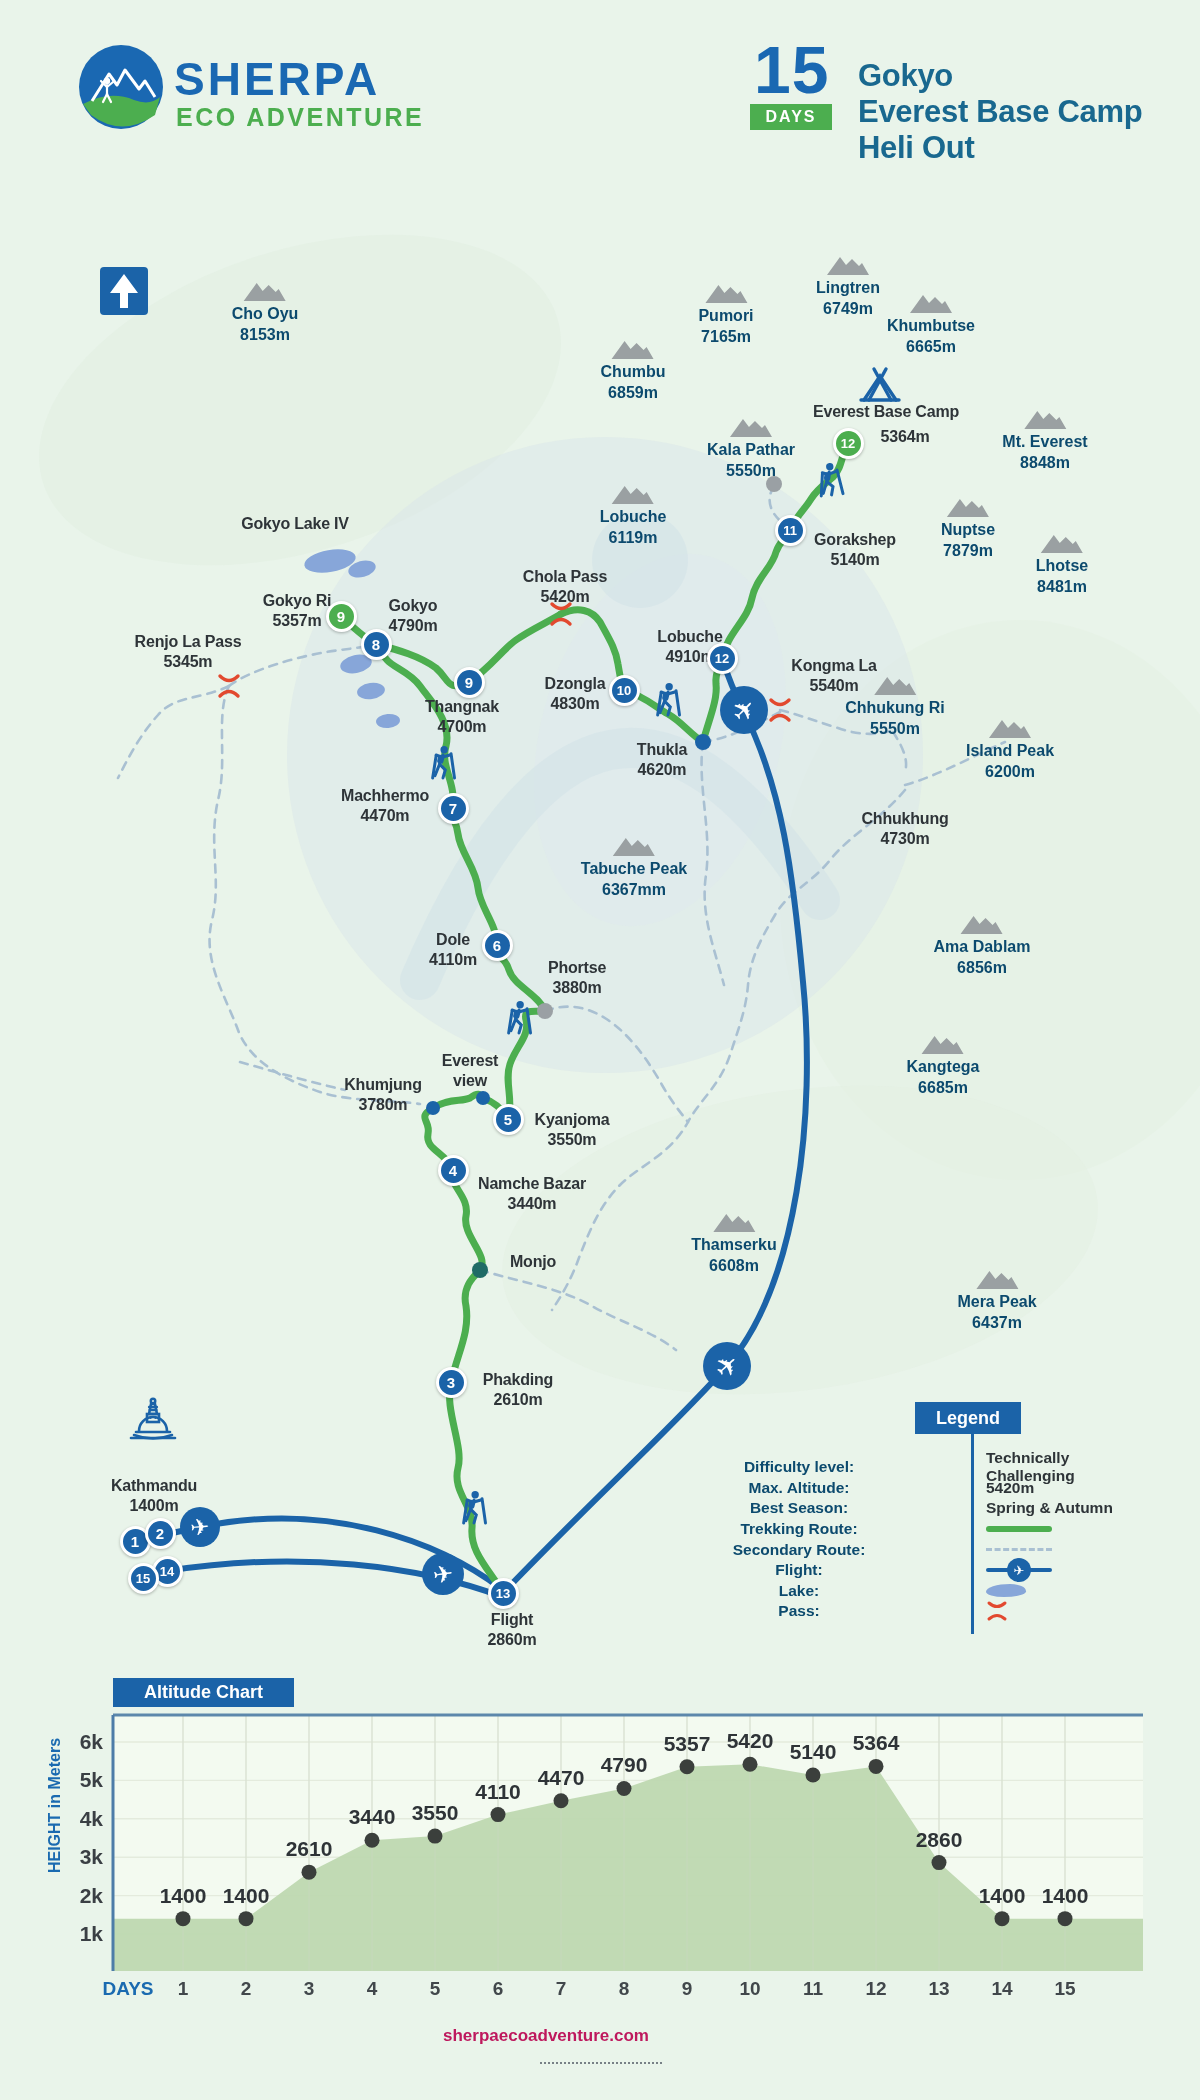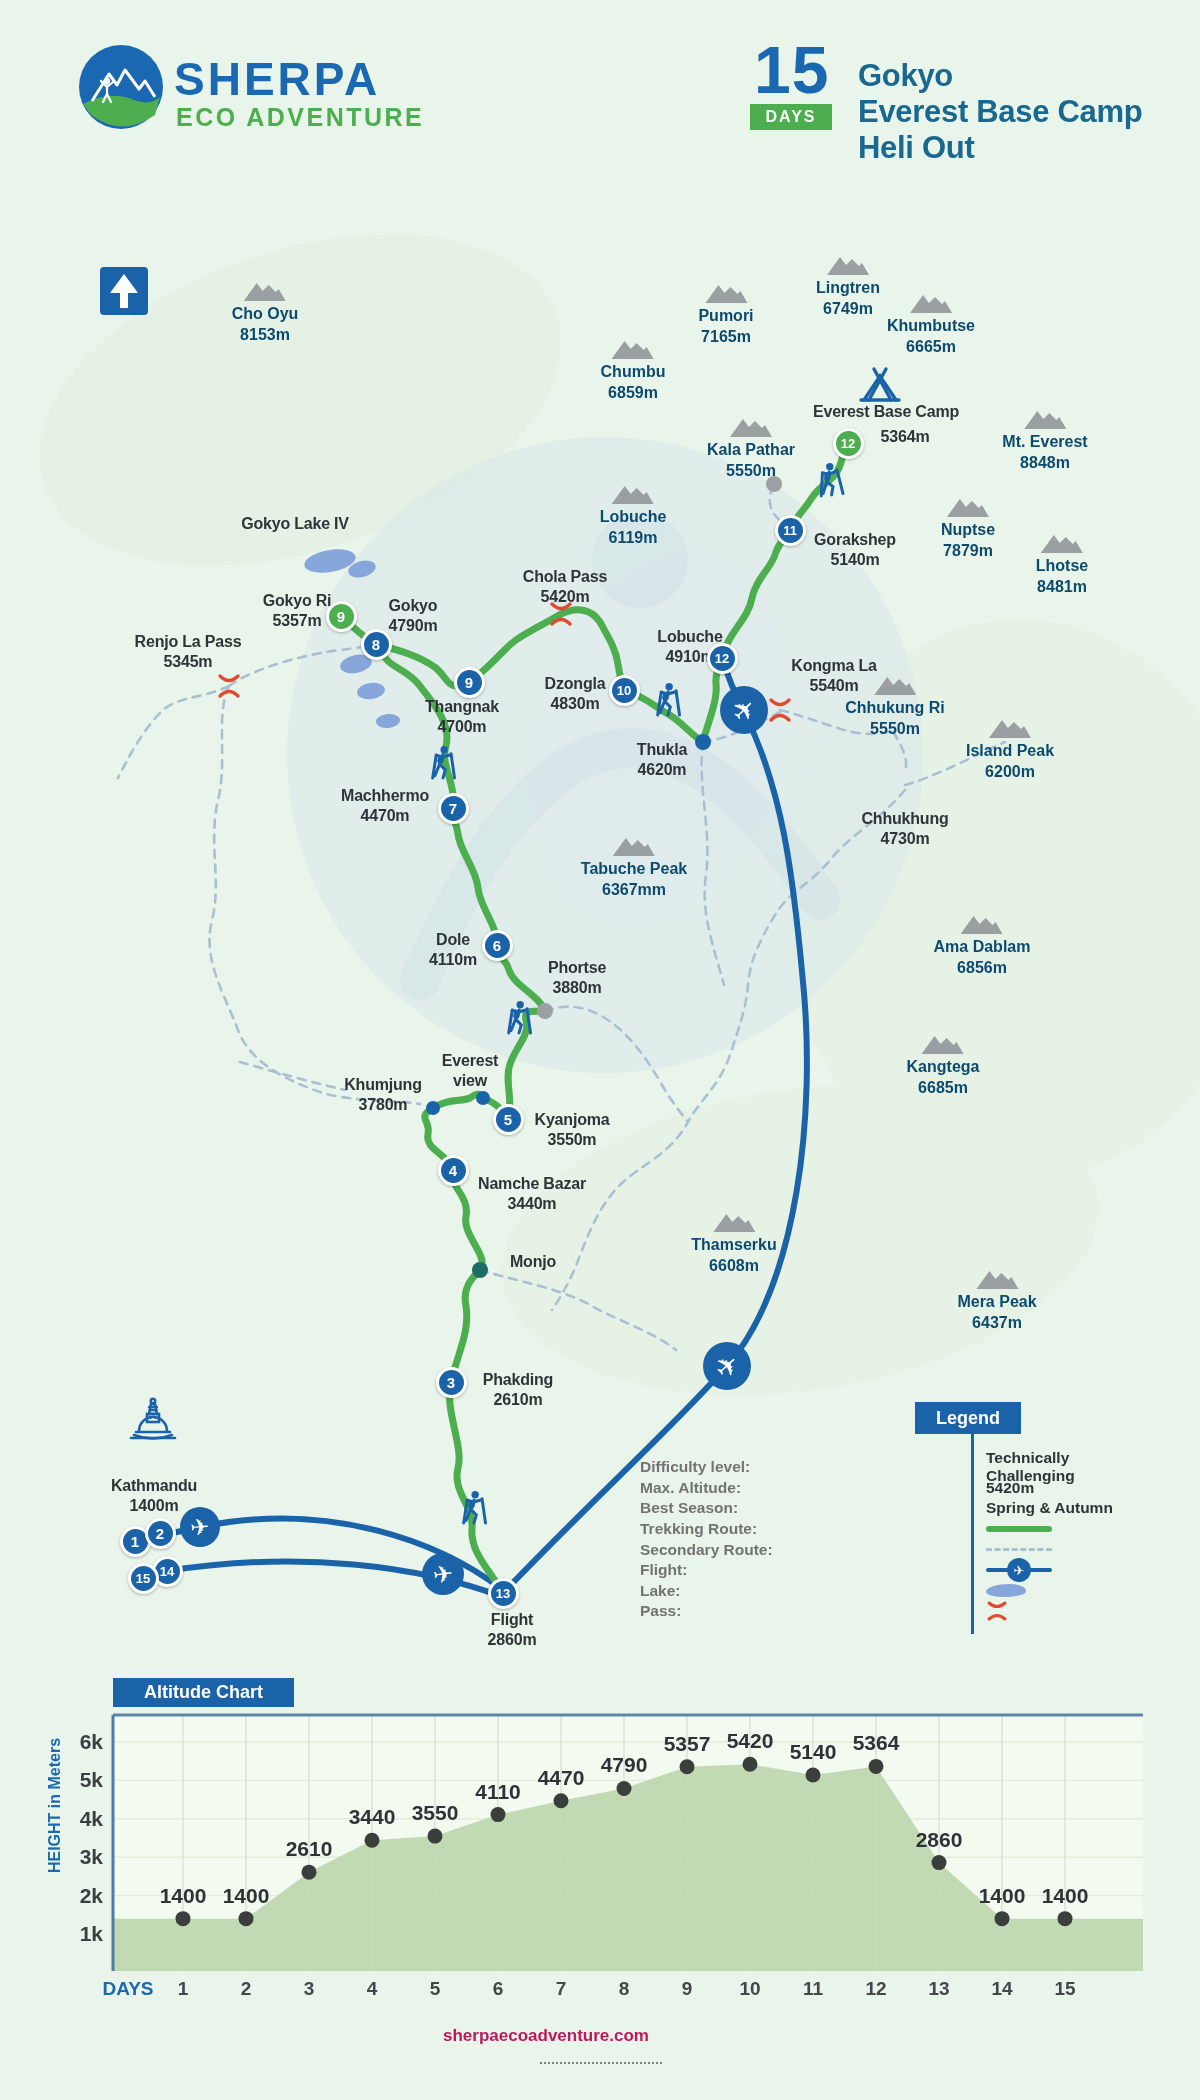--- a/index.html
+++ b/index.html
@@ -32,22 +32,22 @@
   .badge.blue{background:#1b63a8;}
   .badge.green{background:#4cae4f;}
   .badge.wide{font-size:13px;}
   
   .legend-title{position:absolute;left:915px;top:1402px;width:106px;height:32px;background:#1b63a8;
                 color:#fff;font-size:18px;font-weight:bold;display:flex;align-items:center;
                 justify-content:center;z-index:6;}
   .legend-divider{position:absolute;left:971px;top:1434px;width:3px;height:200px;background:#1b63a8;z-index:6;}
   .legend-rows{position:absolute;left:640px;top:1457px;width:480px;z-index:6;}
   .legend-row{display:flex;align-items:center;height:20.6px;}
-  .legend-row .lbl{flex:0 0 318px;text-align:left;padding-right:28px;font-size:15.5px;
-                   font-weight:bold;color:#737373;}
+  .legend-row .lbl{flex:0 0 318px;text-align:center;padding-right:28px;font-size:15.5px;
+                   font-weight:bold;color:#0c4a6e;}
   .legend-row .val{font-size:15.5px;font-weight:bold;color:#2e3438;display:flex;align-items:center;}
   .sw-trek{display:inline-block;width:66px;height:6px;border-radius:3px;background:#4cae4f;}
   .sw-dashed{display:inline-block;width:66px;height:0;border-top:3px dashed #a9c0d2;}
   .sw-flight{display:inline-block;position:relative;width:66px;height:24px;}
   .sw-flight .ln{position:absolute;left:0;top:10px;width:66px;height:4px;background:#1b63a8;border-radius:2px;}
   .sw-flight .pc{position:absolute;left:21px;top:0;width:24px;height:24px;border-radius:50%;background:#1b63a8;
                  color:#fff;font-size:13px;display:flex;align-items:center;justify-content:center;
                  font-family:"DejaVu Sans",sans-serif;}
   .sw-lake{display:inline-block;width:40px;height:13px;background:#87a6d9;
            border-radius:60% 40% 55% 45%/60% 55% 45% 40%;}

